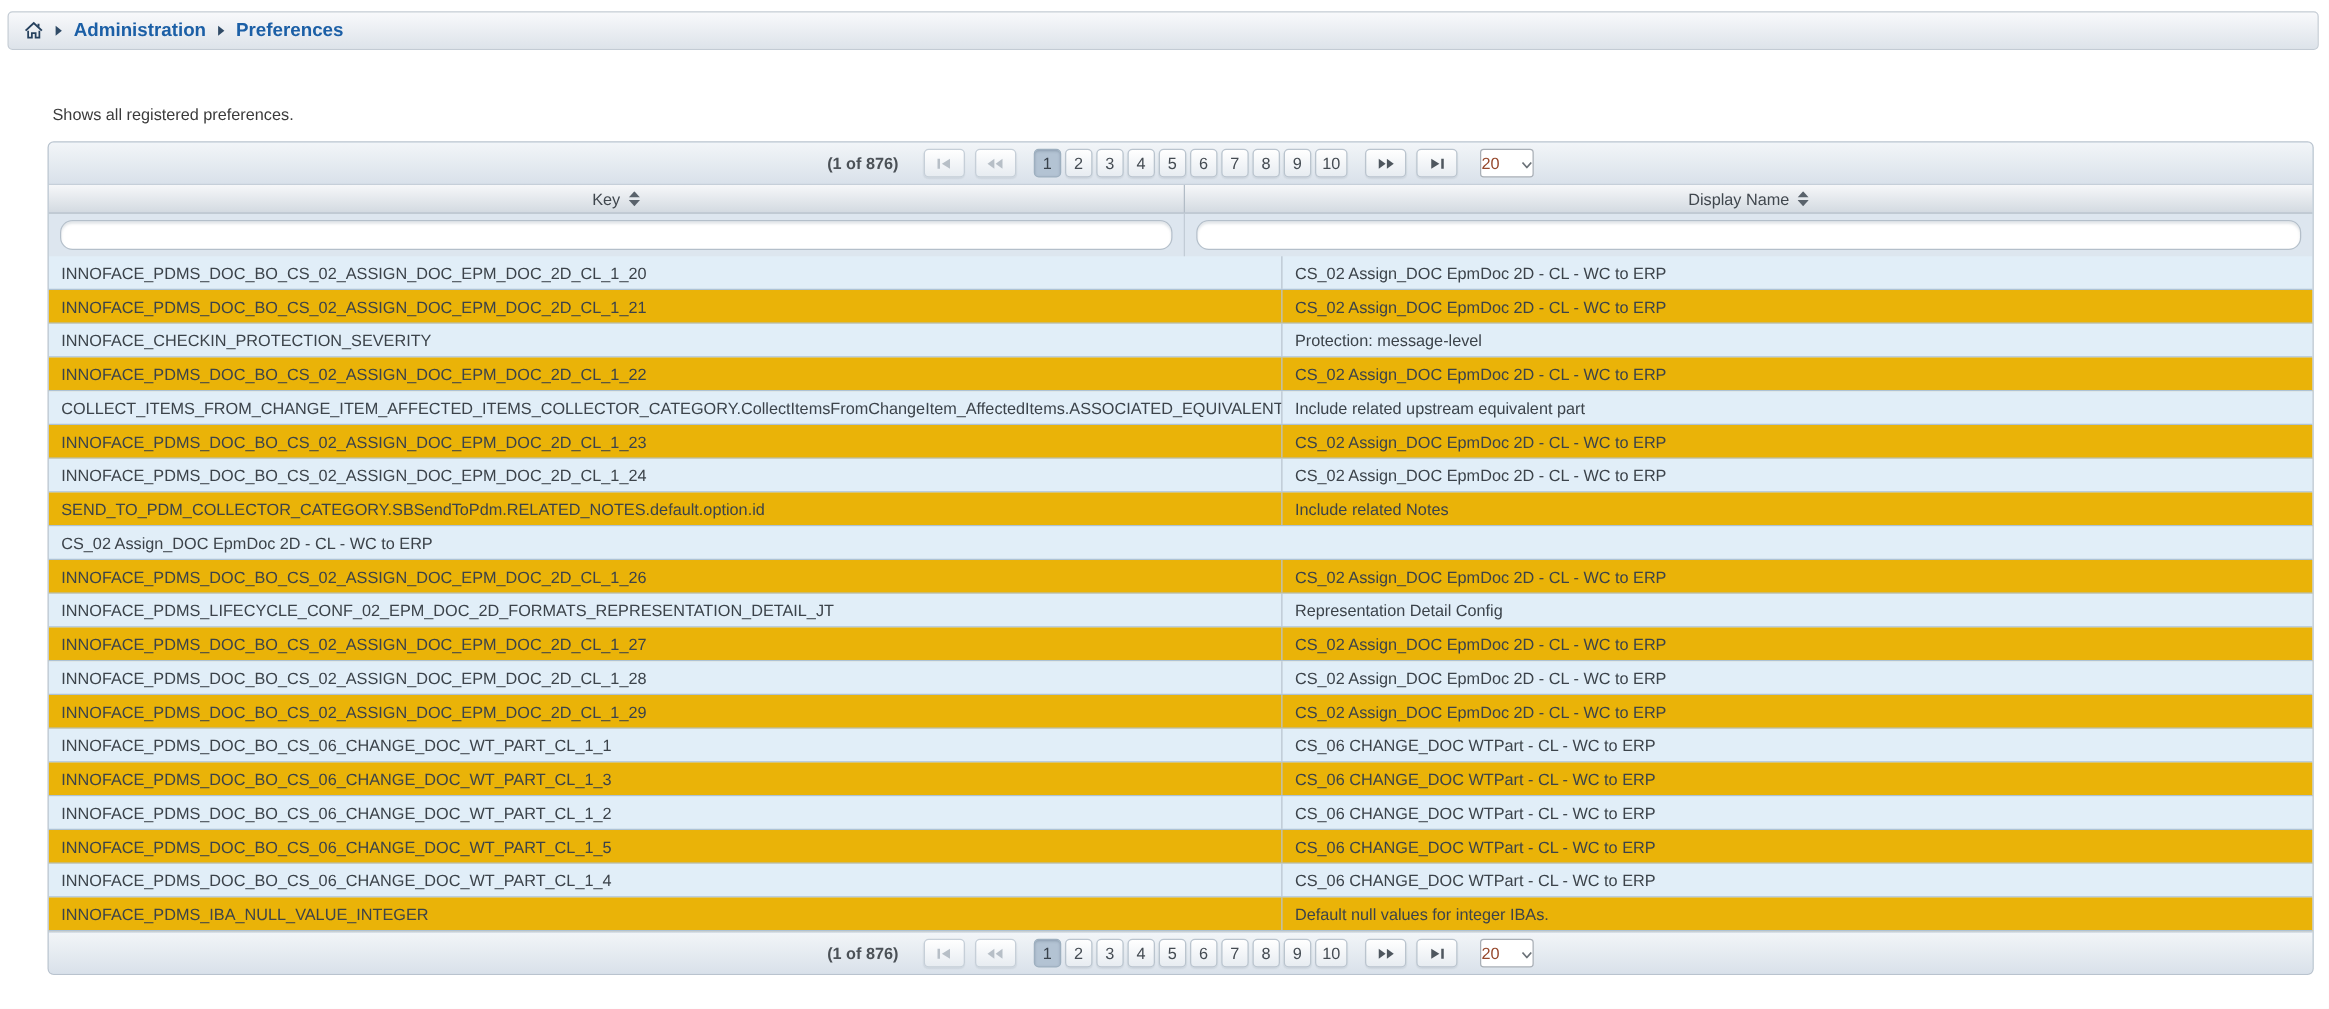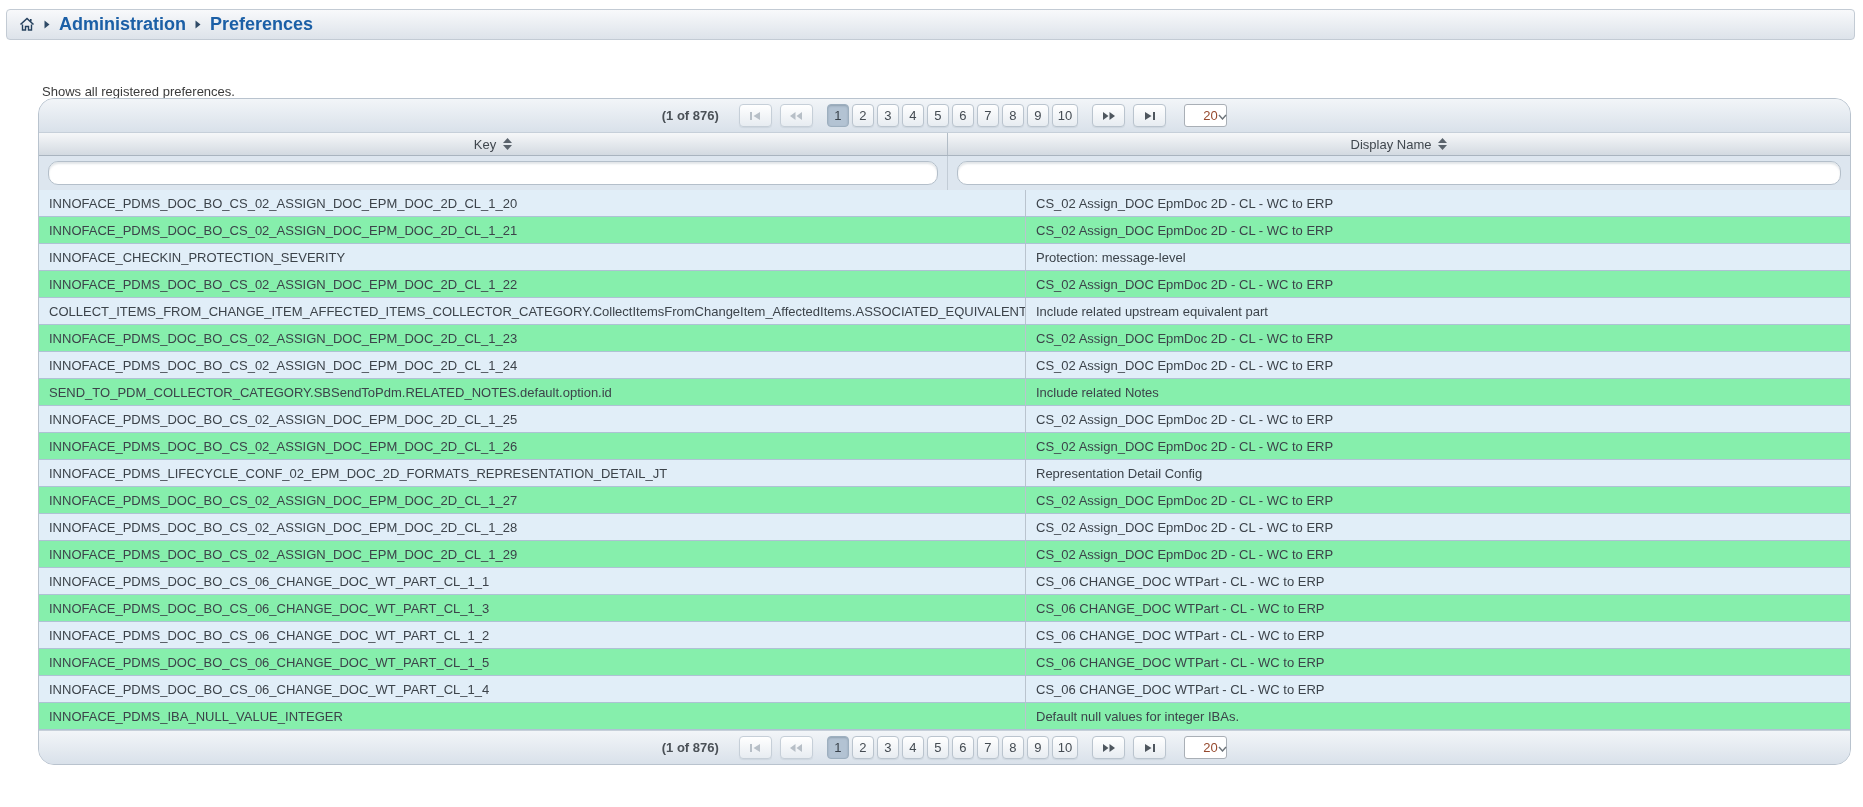--- a/index.html
+++ b/index.html
@@ -4,30 +4,30 @@
 <style>
   * { box-sizing: border-box; margin: 0; padding: 0; }
   html, body { width: 1863px; height: 807px; background: #ffffff;
     font-family: "Liberation Sans", sans-serif; font-size: 13px; color: #3f464c; }
 
   
   .breadcrumb { position: absolute; left: 6px; top: 9px; width: 1849px; height: 31px;
     border: 1px solid #c3cbd4; border-radius: 4px;
     background: linear-gradient(#f8f9fb, #dde3ea);
     display: flex; align-items: center; padding: 0 12px; gap: 9px; }
-  .crumb { font-weight: bold; color: #1b5fa6; font-size: 18px; cursor: pointer; }
+  .crumb { font-weight: bold; color: #1b5fa6; font-size: 15px; cursor: pointer; }
   .crumb-sep { display: inline-flex; align-items: center; }
   .home-ic { display: inline-flex; align-items: center; cursor: pointer; }
 
   
   .intro { position: absolute; left: 42px; top: 84px; color: #3b3b3b; }
 
   
-  .tbl-wrap { position: absolute; left: 38px; top: 98px; width: 1813px;
-    border: 1px solid #b9c3ce; border-radius: 16px; background: #dde6ef; overflow: hidden; }
+  .tbl-wrap { position: absolute; left: 38px; top: 113px; width: 1813px;
+    border: 1px solid #b9c3ce; border-radius: 5px; background: #dde6ef; overflow: hidden; }
 
   
   .paginator { height: 34px; display: flex; align-items: center; justify-content: center;
     gap: 4px; background: linear-gradient(#f2f5f8, #d9e1ea); }
   .paginator.top { border-bottom: 1px solid #c6cfd9; }
   .paginator.bottom { border-top: 1px solid #c6cfd9; }
   .pg-label { font-weight: bold; color: #4b5157; margin-right: 14px; }
   .pg-btn { height: 23px; min-width: 22px; padding: 0 5px; border: 1px solid #bac4ce;
     border-radius: 4px; background: linear-gradient(#ffffff, #e7ecf1);
     display: inline-flex; align-items: center; justify-content: center;
@@ -35,21 +35,21 @@
   .pg-btn.nav { min-width: 33px; margin: 0 2px; }
   .pg-btn.disabled { cursor: default; border-color: #c6cfd8; }
   .pg-btn.nav svg { display: block; }
   .pg-btn .ic-enabled { fill: #4e565e; }
   .pg-btn .ic-disabled { fill: #b7bfc7; }
   .pages { display: inline-flex; gap: 3px; margin: 0 8px; }
   .pg-btn.page.active { background: #b3c3d3; border-color: #9dafbf; color: #39424b;
     box-shadow: inset 0 1px 2px rgba(40,60,80,.25); }
   .rpp { margin-left: 12px; width: 43px; height: 23px; background: #ffffff;
     border: 1px solid #a9afb6; border-radius: 3px; display: inline-flex;
-    align-items: center; justify-content: space-between; padding: 0 18px; cursor: pointer; }
+    align-items: center; justify-content: space-between; padding: 0 0; cursor: pointer; }
   .rpp-val { color: #96492d; }
 
   
   .hdr-row { height: 23px; display: flex; background: linear-gradient(#f6f7f9, #d3dae1);
     border-bottom: 1px solid #a9b4bf; }
   .hdr-cell { display: flex; align-items: center; justify-content: center; gap: 7px;
     color: #40474e; cursor: pointer; }
   .hdr-cell.key { width: 909px; border-right: 1px solid #b2bcc6; }
   .hdr-cell.dn { flex: 1; }
   .sort-ic { display: inline-flex; flex-direction: column; gap: 2px; }
@@ -60,21 +60,21 @@
   .filter-cell.key { width: 909px; border-right: 1px solid #c2ccd6; }
   .filter-cell.dn { flex: 1; }
   .filter-input { flex: 1; margin: 0 9px; height: 24px; border: 1px solid #b4bfca;
     border-radius: 10px; background: #ffffff; outline: none; padding: 0 10px;
     font-family: "Liberation Sans", sans-serif; font-size: 13px; color: #3f464c;
     box-shadow: inset 0 2px 2px rgba(90,110,130,.18); }
 
   
   .row { height: 27px; display: flex; border-bottom: 1px solid #aec2d4; cursor: pointer; }
   .row.odd  { background: #e1eef8; }
-  .row.even { background: #86efac; }
+  .row.even { background: #eab308; }
   .cell { display: flex; align-items: center; padding: 0 10px; white-space: nowrap;
     overflow: hidden; color: #3c434a; }
   .cell.key { width: 987px; border-right: 1px solid #b9c3ce; }
   .cell.dn { flex: 1; }
 </style>
 </head>
 <body>
 
 <div class="breadcrumb">
   <span class="home-ic">
@@ -219,21 +219,20 @@
       </div>
       <div class="row odd">
         <div class="cell key">INNOFACE_PDMS_DOC_BO_CS_02_ASSIGN_DOC_EPM_DOC_2D_CL_1_24</div>
         <div class="cell dn">CS_02 Assign_DOC EpmDoc 2D - CL - WC to ERP</div>
       </div>
       <div class="row even">
         <div class="cell key">SEND_TO_PDM_COLLECTOR_CATEGORY.SBSendToPdm.RELATED_NOTES.default.option.id</div>
         <div class="cell dn">Include related Notes</div>
       </div>
       <div class="row odd">
-        <div class="cell key">INNOFACE_PDMS_DOC_BO_CS_02_ASSIGN_DOC_EPM_DOC_2D_CL_1_25</div>
         <div class="cell dn">CS_02 Assign_DOC EpmDoc 2D - CL - WC to ERP</div>
       </div>
       <div class="row even">
         <div class="cell key">INNOFACE_PDMS_DOC_BO_CS_02_ASSIGN_DOC_EPM_DOC_2D_CL_1_26</div>
         <div class="cell dn">CS_02 Assign_DOC EpmDoc 2D - CL - WC to ERP</div>
       </div>
       <div class="row odd">
         <div class="cell key">INNOFACE_PDMS_LIFECYCLE_CONF_02_EPM_DOC_2D_FORMATS_REPRESENTATION_DETAIL_JT</div>
         <div class="cell dn">Representation Detail Config</div>
       </div>

